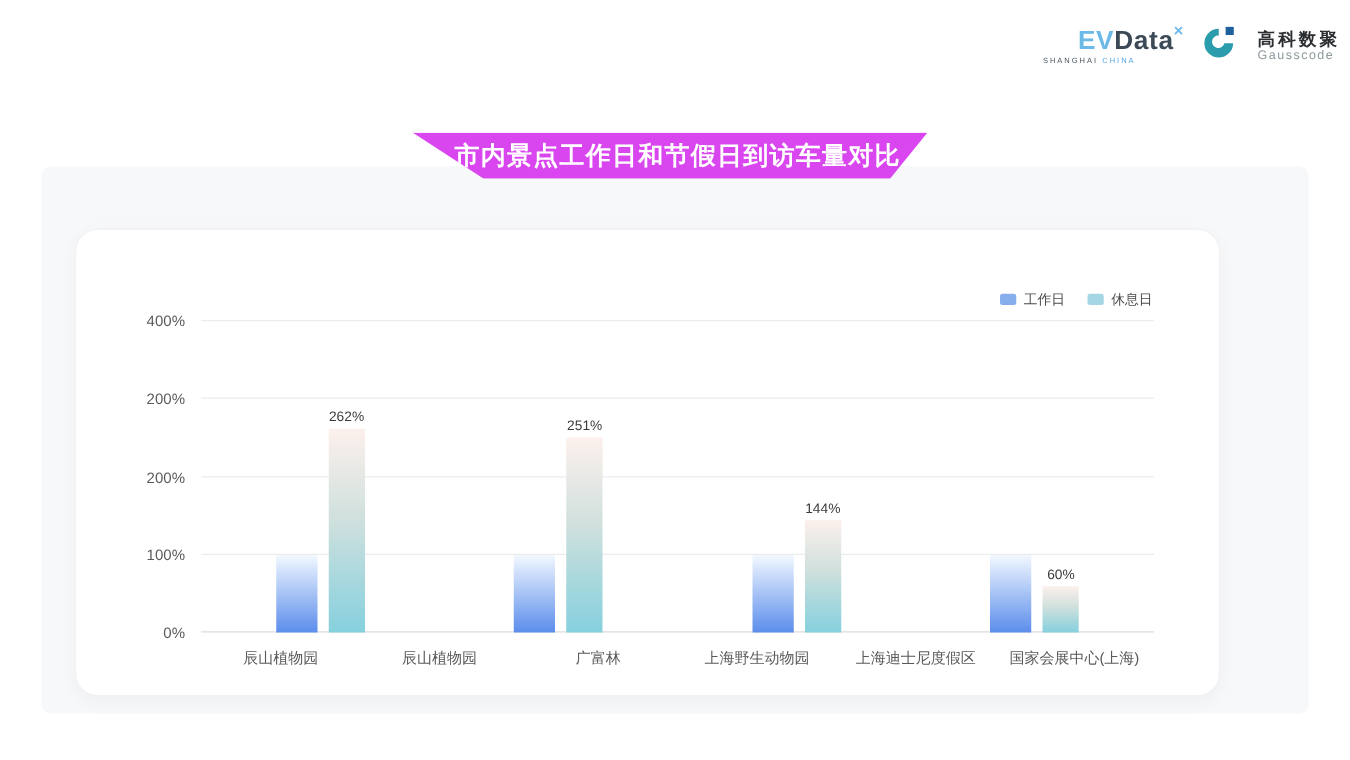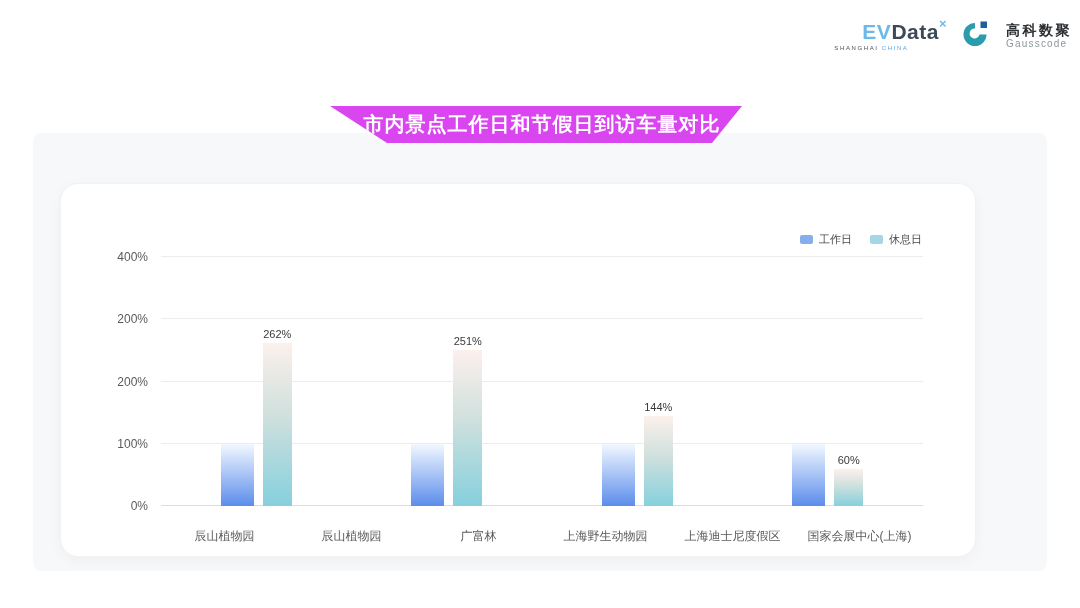--- a/index.html
+++ b/index.html
@@ -88,21 +88,21 @@
   }
   .bar { position: relative; }
   .bar-work { width: 33px; }
   .bar-rest { width: 29px; }
   .bar-label {
     position: absolute; bottom: calc(100% + 3px); left: 50%;
     transform: translateX(-50%);
     font-size: 11px; color: #3a3a3a; white-space: nowrap;
   }
   .xrow {
-    position: absolute; left: 100px; top: 344px;
+    position: absolute; left: 100px; top: 334px;
     width: 762px; display: flex;
   }
   .xtick {
     flex: 1; text-align: center;
     font-size: 12px; color: #5a5a5a; white-space: nowrap;
   }
 </style>
 </head>
 <body>
 

